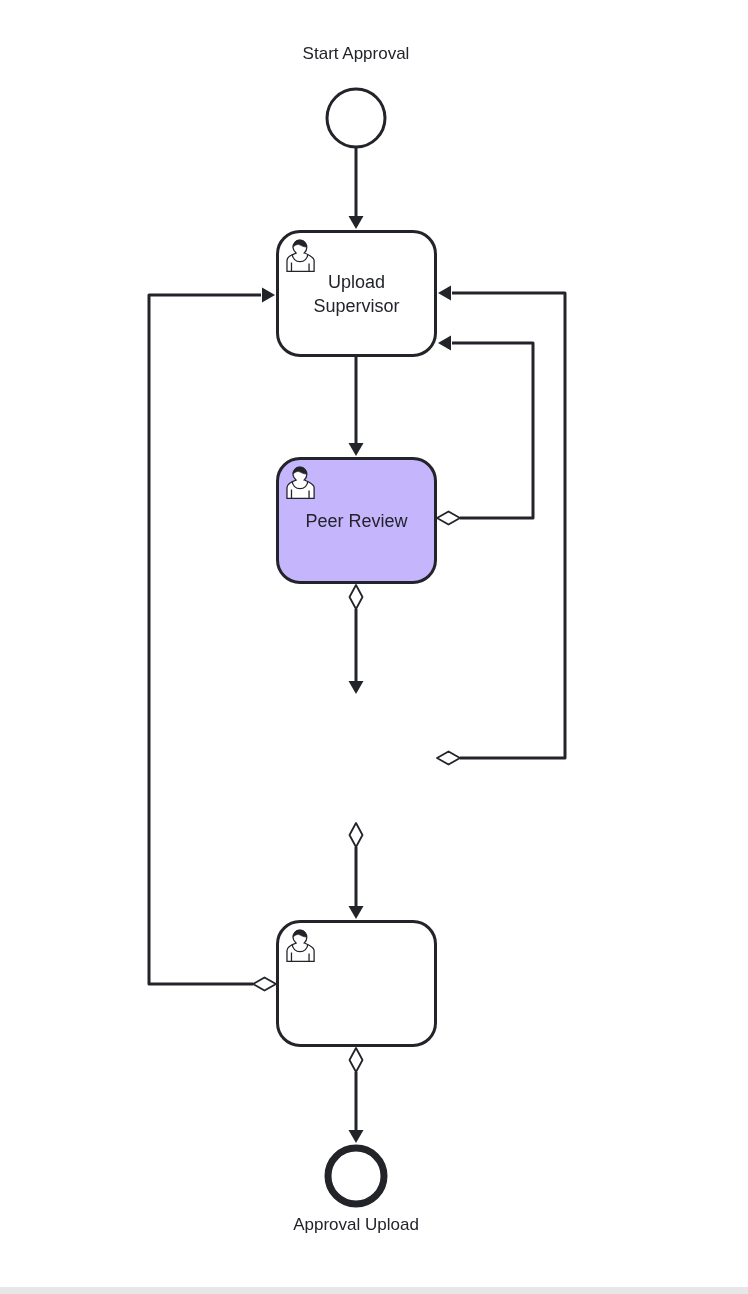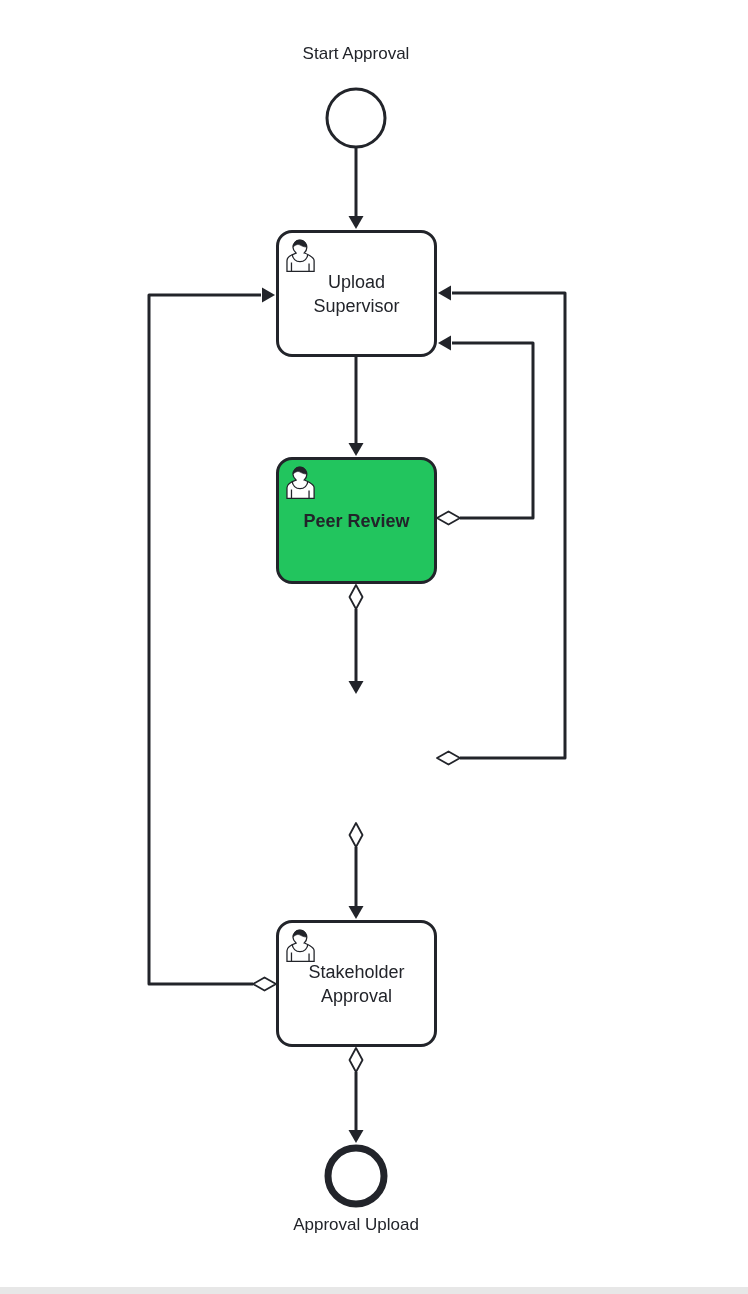--- a/index.html
+++ b/index.html
@@ -12,24 +12,24 @@
 
   .ev-label {
     position: absolute; left: 256px; width: 200px;
     text-align: center; font-size: 17px; color: #22242a;
   }
   .ev-label.start { top: 44px; }
   .ev-label.end   { top: 1215px; }
 
   .task {
     position: absolute; left: 276px; width: 161px; height: 127px;
-    background: #ffffff; border: 3px solid #22242a; border-radius: 16px;
+    background: #ffffff; border: 3px solid #22242a; border-radius: 24px;
     display: flex; align-items: center; justify-content: center;
   }
-  .task.highlighted { background: #22c55e; font-weight: bold; }
+  .task.highlighted { background: #c4b5fd; }
   .task-label { text-align: center; font-size: 18px; line-height: 24px; color: #22242a; }
   .task-label span { display: block; }
   .task-icon { position: absolute; left: 7px; top: 5px; width: 29px; height: 34px; }
 
   .task.t-upload      { top: 230px; }
   .task.t-peer        { top: 457px; }
   .task.t-supervisor  { top: 695px; }
   .task.t-stakeholder { top: 920px; }
 
   .footer-bar {
@@ -132,21 +132,17 @@
     <div class="task-label">
       <span>Peer Review</span>
     </div>
   </div>
 
 
   <div class="task t-stakeholder">
     <svg class="task-icon">
         <use href="#bpmn-user"></use>
       </svg>
-    <div class="task-label">
-      <span>Stakeholder</span>
-      <span>Approval</span>
-    </div>
   </div>
 
   <div class="footer-bar"></div>
 
 </div>
 
 </body></html>

